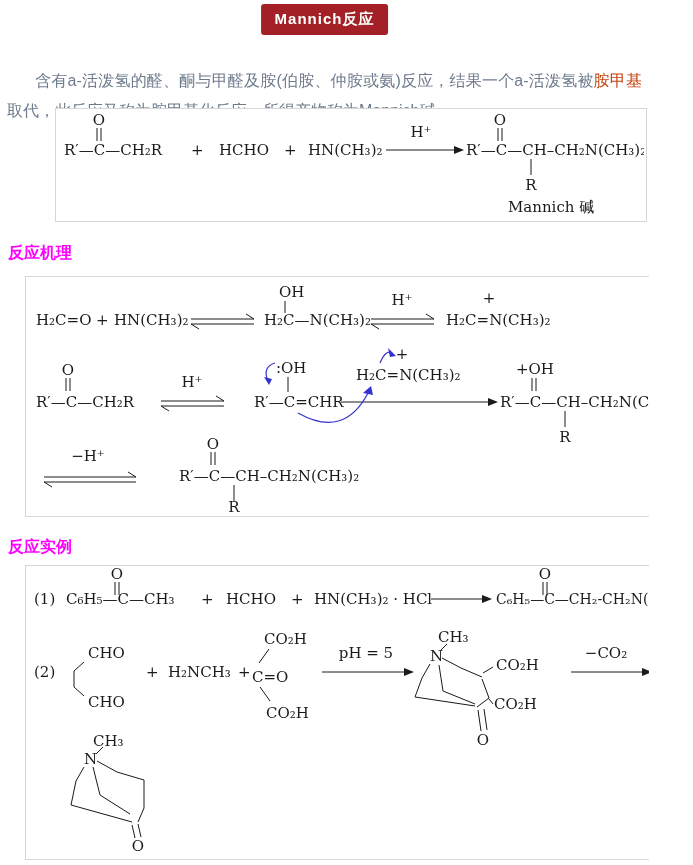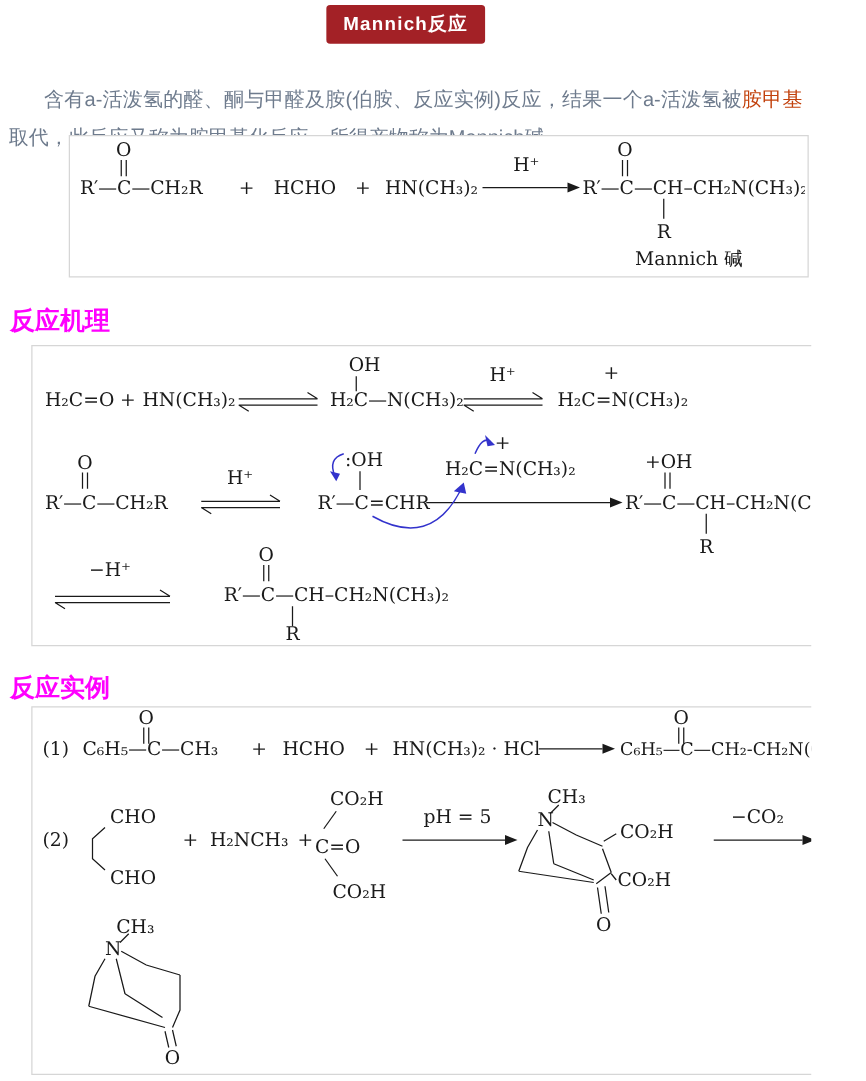--- a/index.html
+++ b/index.html
@@ -9,41 +9,41 @@
           background:#a32126;color:#fff;font-weight:bold;font-size:15px;
           padding:6px 14px;border-radius:3px;letter-spacing:1px;white-space:nowrap;}
   .intro{position:absolute;top:50px;left:0;right:0;padding:0 7px;
          color:#6e7b8d;font-size:16px;line-height:30px;text-align:justify;}
   .intro .indent{display:inline-block;width:28px;}
   .red{color:#c2410c;}
   .panel{position:absolute;background:#fff;border:1px solid #d6d6d6;}
   #panel-general{top:108px;left:55px;width:590px;height:112px;}
   #panel-mech{top:276px;left:25px;width:645px;height:239px;}
   #panel-ex{top:565px;left:25px;width:645px;height:293px;}
-  .sec-head{position:absolute;left:8px;color:#ff00ff;font-weight:bold;font-size:20px;}
+  .sec-head{position:absolute;left:8px;color:#ff00ff;font-weight:bold;font-size:16px;}
   #head-mech{top:243px;}
   #head-ex{top:537px;}
   svg{display:block;}
   .fm{font-family:"DejaVu Serif","Liberation Serif",serif;font-size:15px;fill:#1a1a1a;}
   .fm-sm{font-family:"DejaVu Serif","Liberation Serif",serif;font-size:14px;fill:#1a1a1a;}
   .bond{stroke:#1a1a1a;stroke-width:1;fill:none;}
   .bluearrow{stroke:#3333cc;stroke-width:1.2;fill:none;}
   .bluefill{fill:#3333cc;stroke:none;}
   .blkfill{fill:#1a1a1a;stroke:none;}
 </style>
 </head>
 <body>
 
 <div id="page">
 
   <div class="banner">
     <span>Mannich反应</span>
   </div>
 
-  <p class="intro"><span class="indent"></span><span>含有a-活泼氢的醛、酮与甲醛及胺(伯胺、反应实例)反应，结果一个a-活泼氢被</span><span class="red">胺甲基</span><span>取代，此反应又称为胺甲基化反应，所得产物称为Mannich碱。</span></p>
+  <p class="intro"><span class="indent"></span><span>含有a-活泼氢的醛、酮与甲醛及胺(伯胺、仲胺或氨)反应，结果一个a-活泼氢被</span><span class="red">胺甲基</span><span>取代，此反应又称为胺甲基化反应，所得产物称为Mannich碱。</span></p>
 
   <div class="panel" id="panel-general">
     <svg width="588" height="110" viewBox="0 0 588 110">
       <text class="fm" x="43" y="16" text-anchor="middle">O</text>
       <path class="bond" d="M41,19 V32 M45,19 V32"></path>
       <text class="fm" x="8" y="46">R′—C—CH₂R</text>
       <text class="fm" x="135" y="46">+</text>
       <text class="fm" x="163" y="46">HCHO</text>
       <text class="fm" x="228" y="46">+</text>
       <text class="fm" x="252" y="46">HN(CH₃)₂</text>

